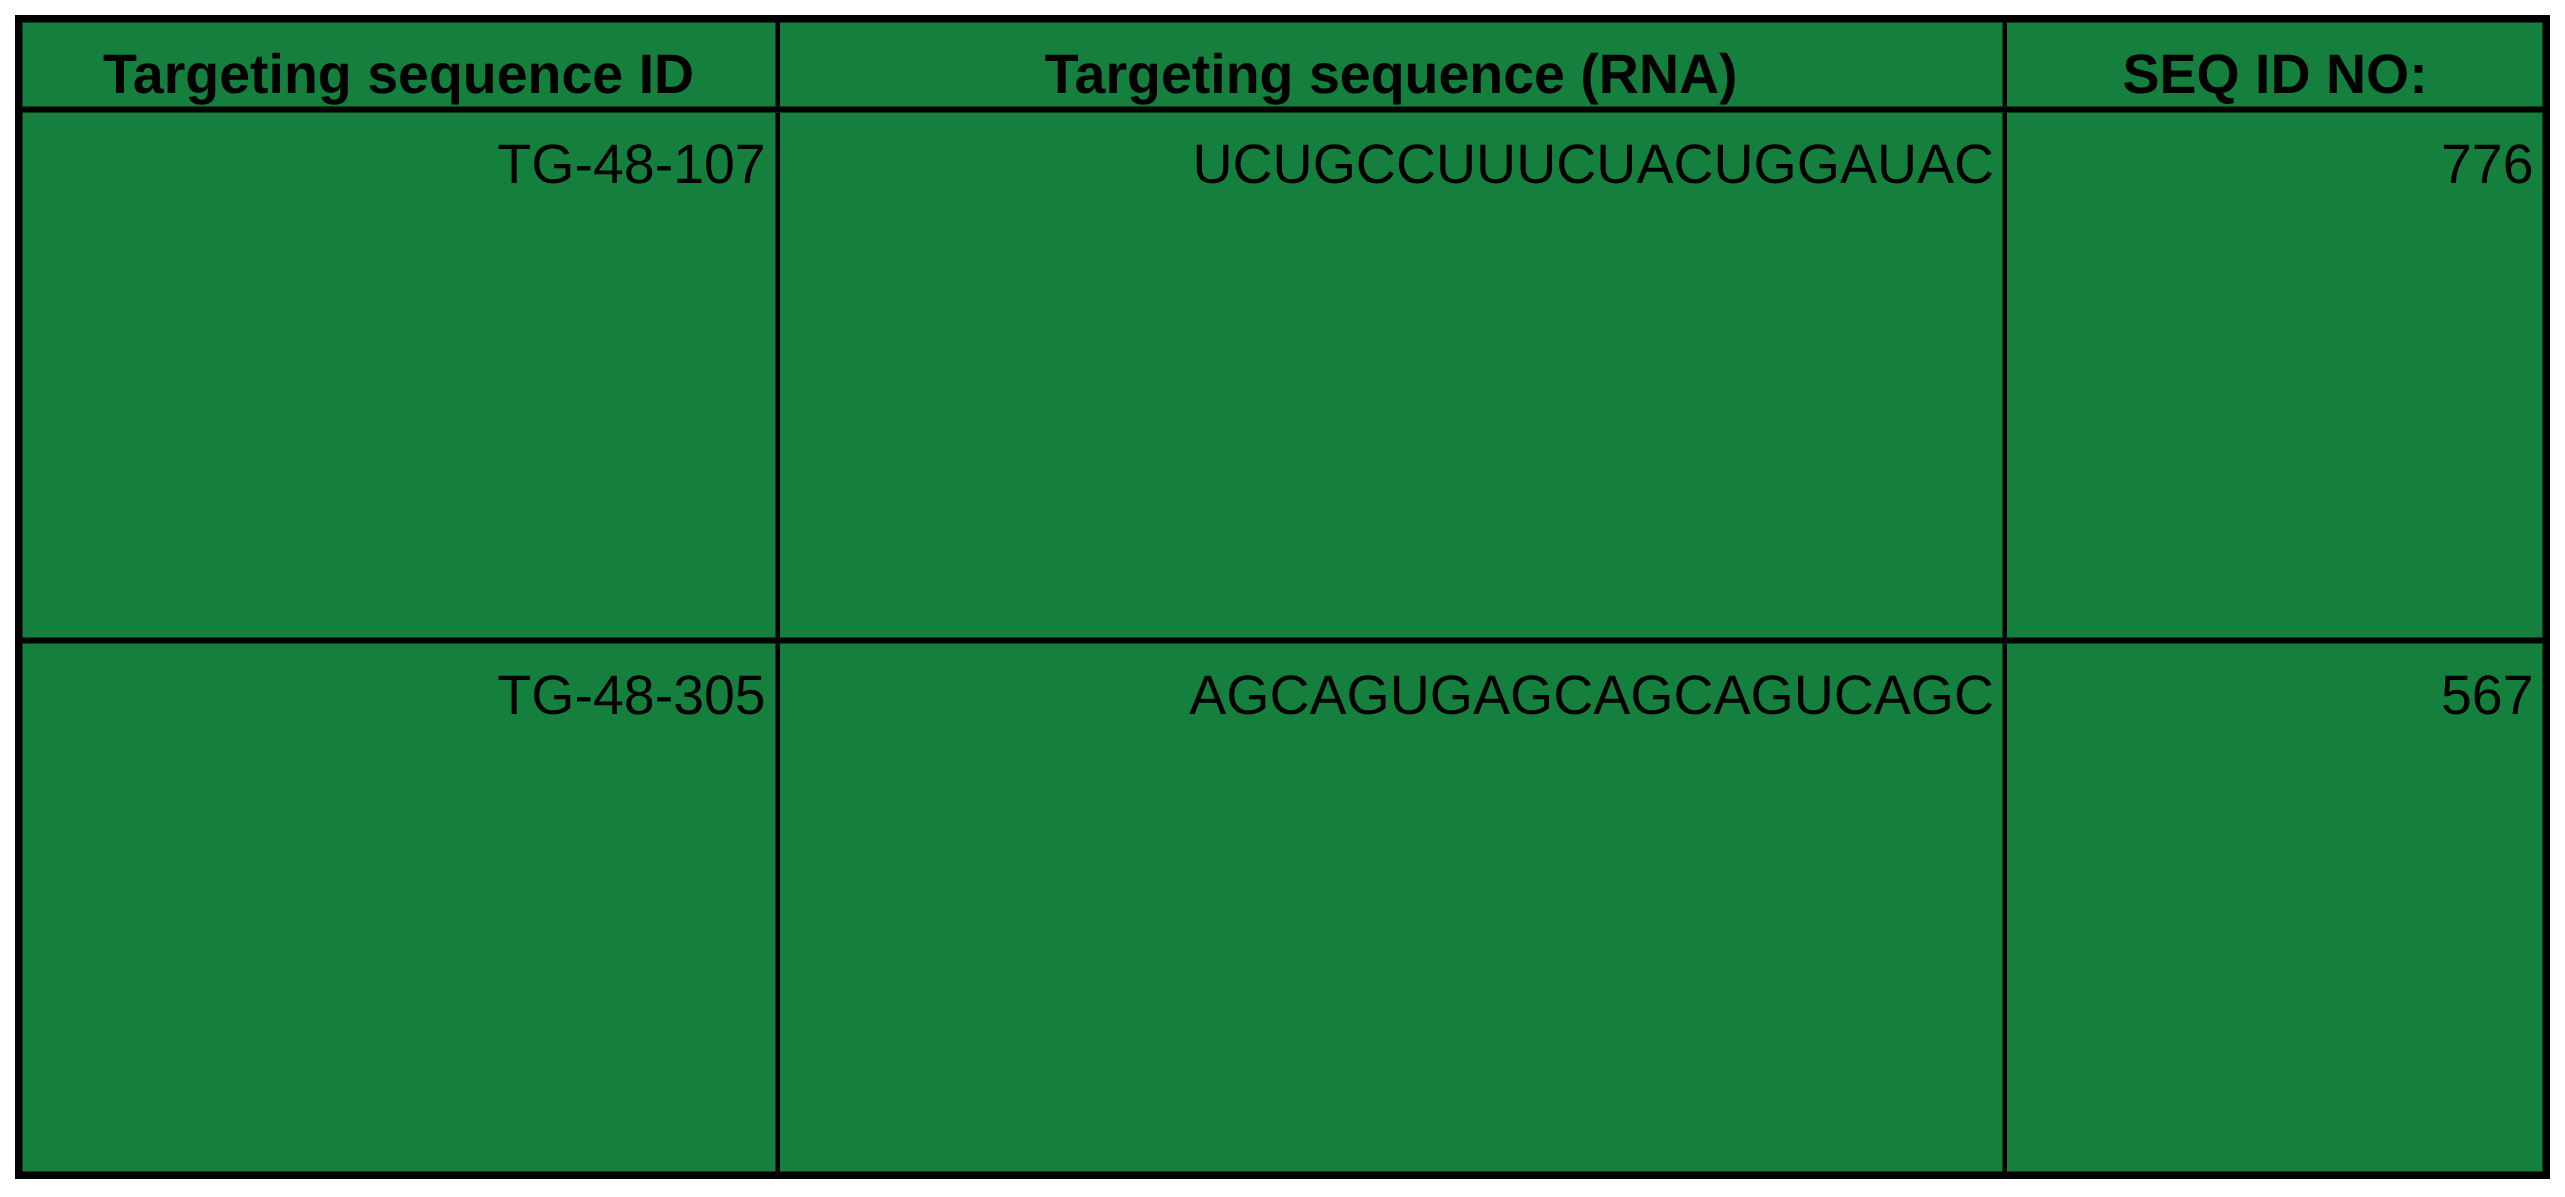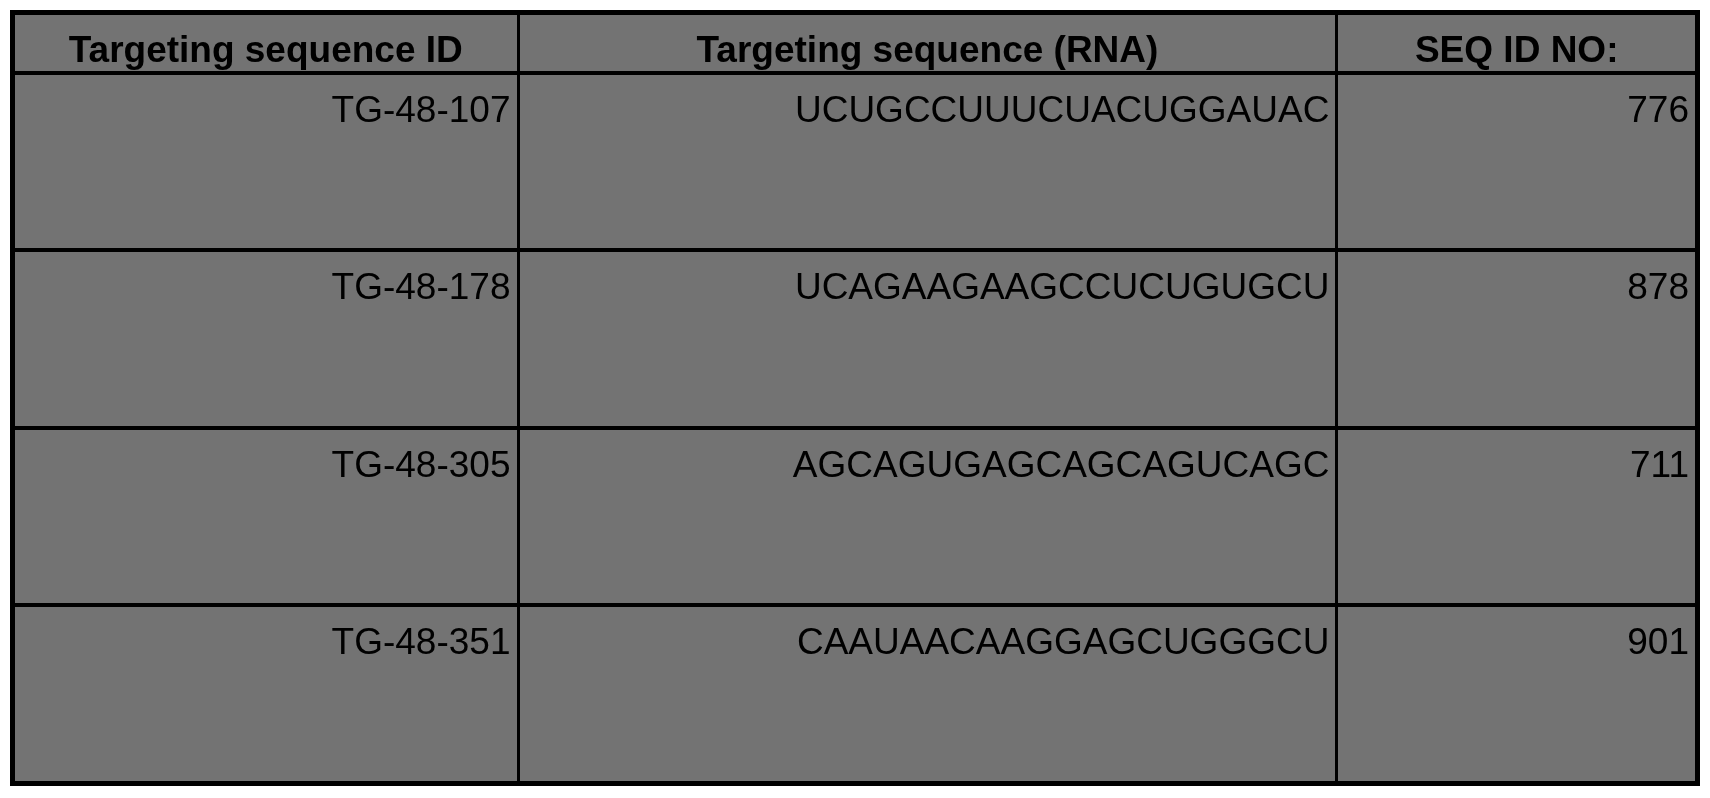--- a/index.html
+++ b/index.html
@@ -20,21 +20,21 @@
   table.seq-table {
     position: absolute;
     left: 10px;
     top: 10px;
     width: 1690px;
     height: 776px;
     border-collapse: collapse;
     table-layout: fixed;
     border: 5px solid #000000;
     color: #000000;
-    background: #737373;
+    background: #15803d;
   }
   table.seq-table col.col-id   { width: 30%; }
   table.seq-table col.col-seq  { width: 48.6%; }
   table.seq-table col.col-no   { width: 21.4%; }
   table.seq-table th,
   table.seq-table td {
     border-left: 3px solid #000000;
     border-right: 3px solid #000000;
     border-top: 4px solid #000000;
     border-bottom: 4px solid #000000;
@@ -72,29 +72,19 @@
         <th>SEQ ID NO:</th>
       </tr>
     </thead>
     <tbody>
       <tr>
         <td>TG-48-107</td>
         <td>UCUGCCUUUCUACUGGAUAC</td>
         <td>776</td>
       </tr>
       <tr>
-        <td>TG-48-178</td>
-        <td>UCAGAAGAAGCCUCUGUGCU</td>
-        <td>878</td>
-      </tr>
-      <tr>
         <td>TG-48-305</td>
         <td>AGCAGUGAGCAGCAGUCAGC</td>
-        <td>711</td>
-      </tr>
-      <tr>
-        <td>TG-48-351</td>
-        <td>CAAUAACAAGGAGCUGGGCU</td>
-        <td>901</td>
+        <td>567</td>
       </tr>
     </tbody>
   </table>
 </div>
 
 </body></html>

